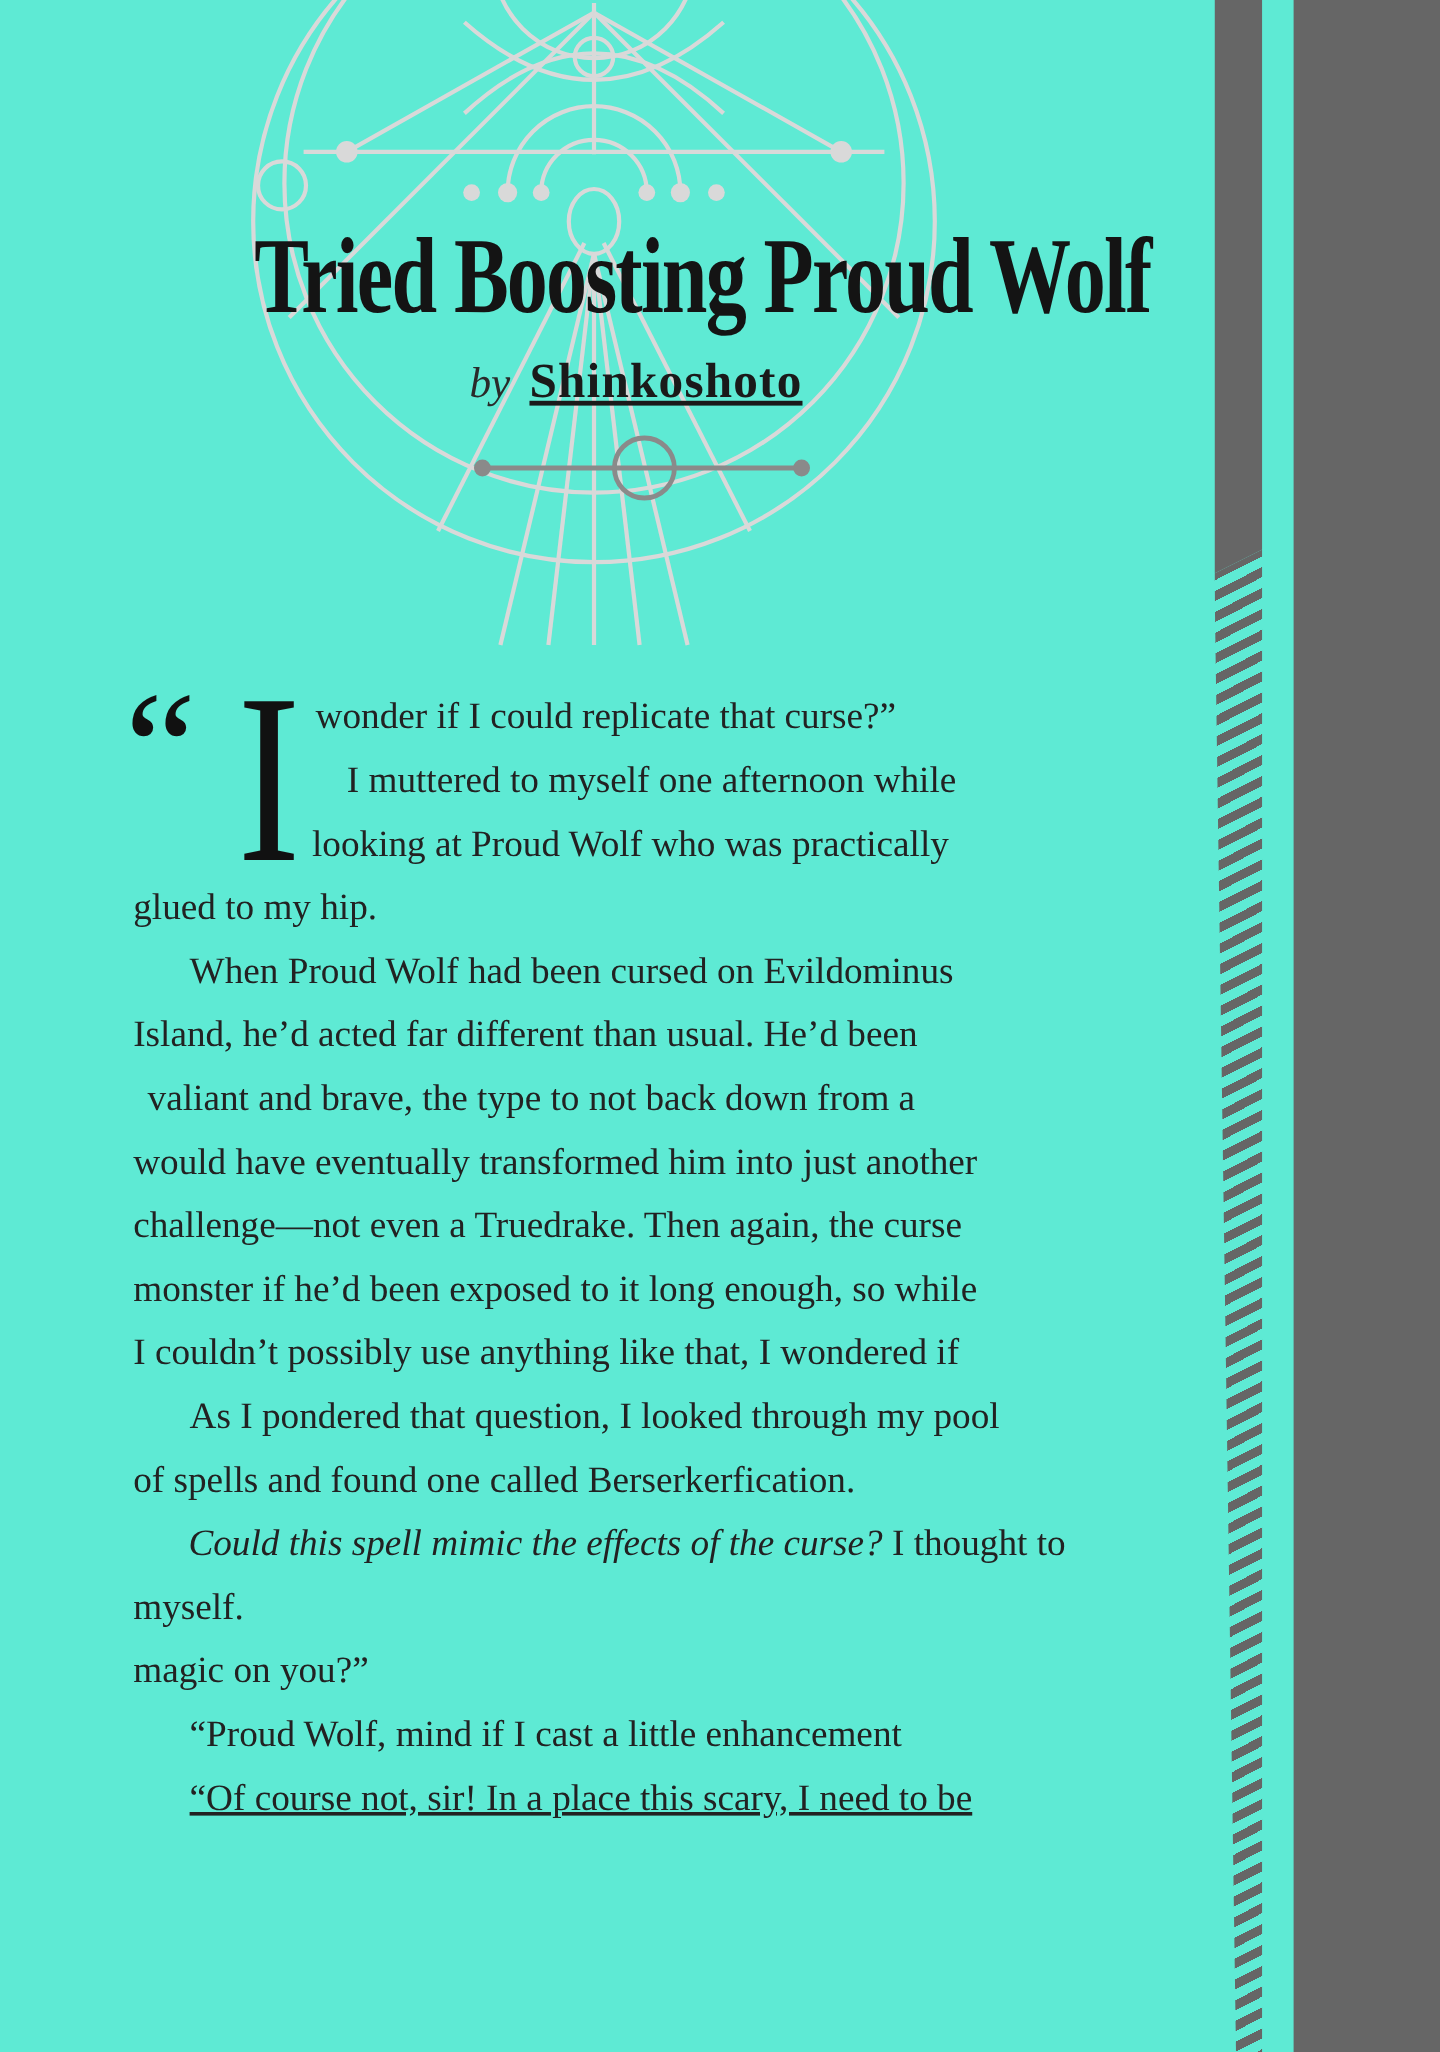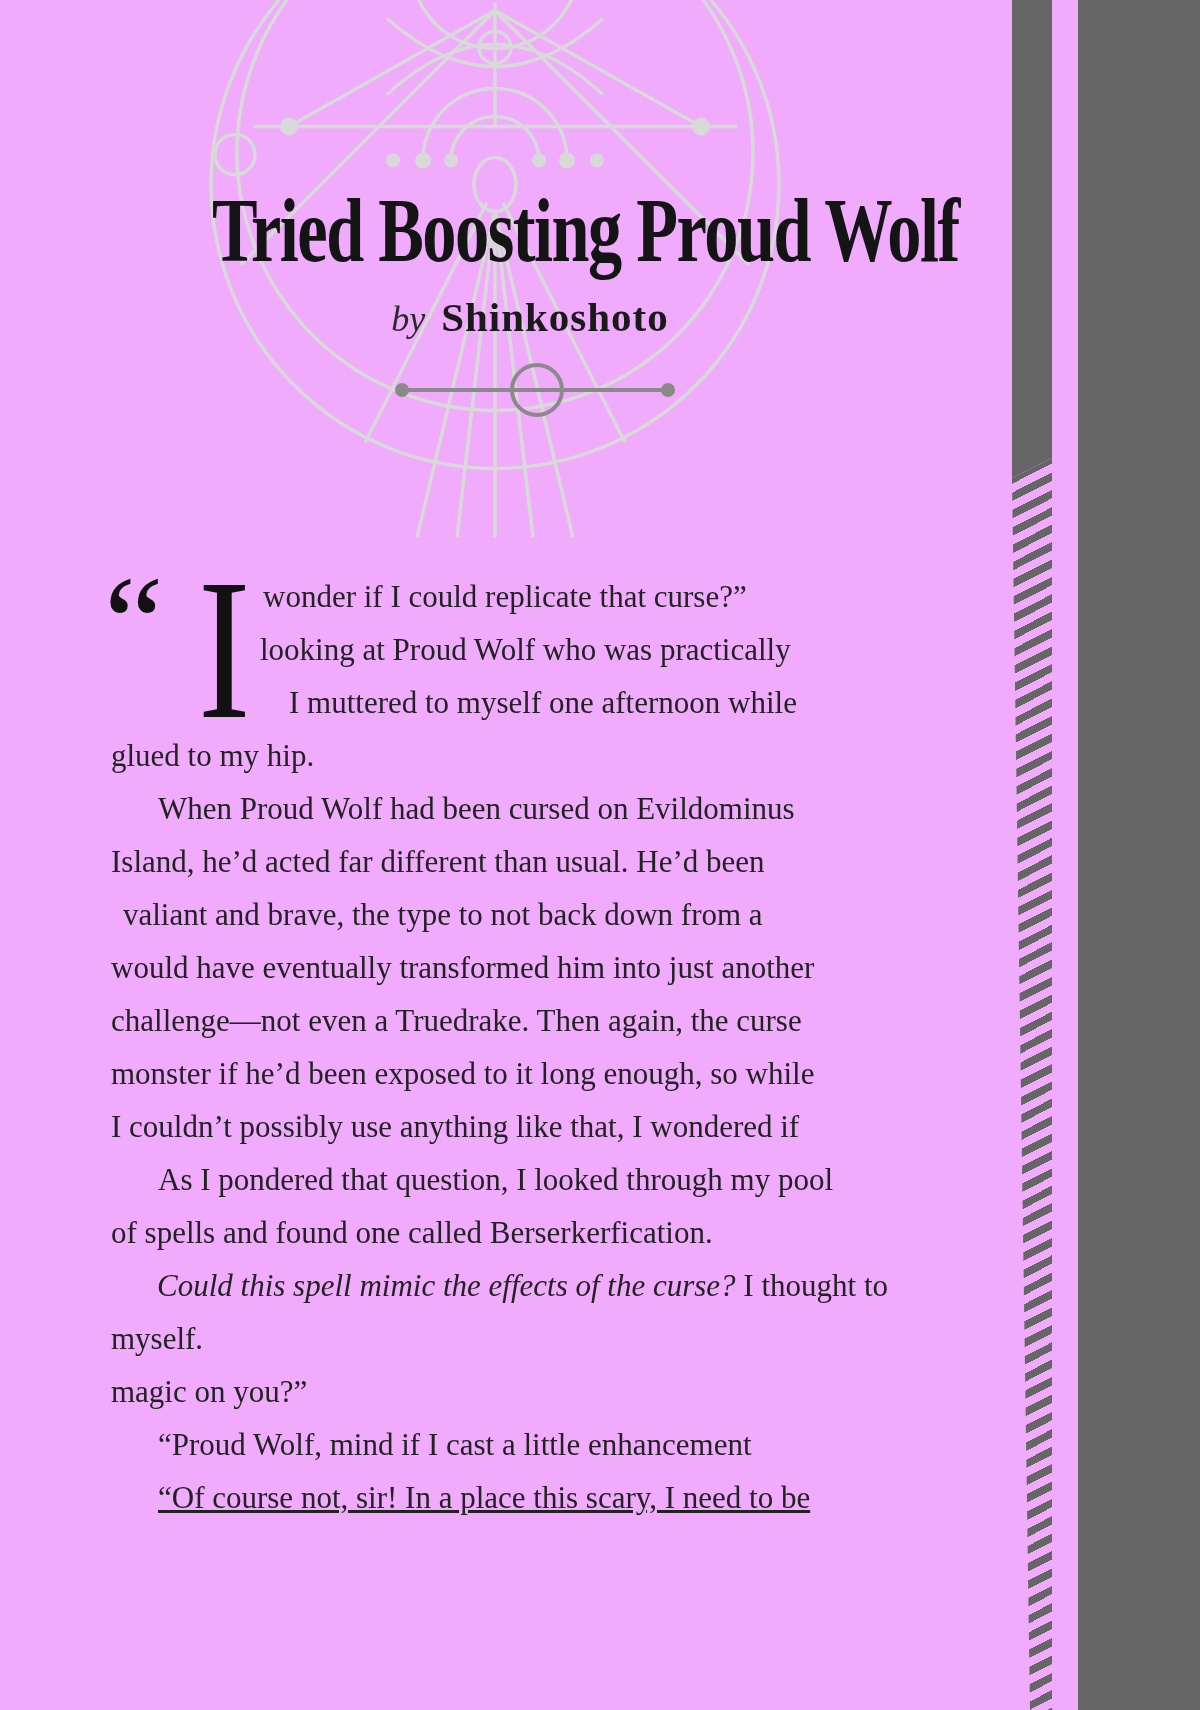--- a/index.html
+++ b/index.html
@@ -1,34 +1,34 @@
 <!DOCTYPE html>
 <html><head>
 <meta charset="utf-8">
 <style>
   html,body{margin:0;padding:0;background:#fff;}
   #page{
-    position:relative;width:1200px;height:1710px;background:#f0abfc;
+    position:relative;width:1200px;height:1710px;background:#5eead4;
     overflow:hidden;font-family:"Liberation Serif",serif;color:#1c1c1c;
   }
   
   #magic-circle{position:absolute;left:155px;top:0;width:680px;height:545px;z-index:0;}
   
   #title{
     position:absolute;left:112px;top:186px;width:833px;height:92px;z-index:2;
     font-family:"Liberation Serif",serif;font-weight:700;font-size:90px;line-height:90px;
     letter-spacing:-2px;white-space:nowrap;text-align:center;color:#141414;
     transform:scaleX(0.76);transform-origin:center top;
   }
   #byline{
     position:absolute;left:0;top:293px;width:1060px;text-align:center;z-index:2;
     white-space:nowrap;color:#1a1a1a;
   }
   #byline .by{font-style:italic;font-size:36px;font-weight:400;color:#2a2a2a;}
-  #byline .author{font-weight:700;font-size:41px;letter-spacing:1px;margin-left:12px;}
+  #byline .author{font-weight:700;font-size:41px;letter-spacing:1px;margin-left:12px;text-decoration:underline;}
   
   #divider{position:absolute;left:0;top:0;width:1200px;height:1710px;z-index:1;pointer-events:none;}
   .div-line{position:absolute;left:402px;top:388px;width:266px;height:4px;background:#8a8a8a;border-radius:2px;}
   .div-dot{position:absolute;width:14px;height:14px;border-radius:50%;background:#8a8a8a;top:383px;}
   .div-dot.left{left:395px;}
   .div-dot.right{left:661px;}
   .div-ring{position:absolute;left:510px;top:363px;width:54px;height:54px;border:4px solid #8a8a8a;
     border-radius:50%;box-sizing:border-box;background:transparent;}
   
   #pull-quote{
@@ -113,22 +113,22 @@
     <div class="div-dot left"></div>
     <div class="div-dot right"></div>
     <div class="div-ring"></div>
   </div>
 
   <div id="pull-quote">“</div>
   <div id="drop-cap">I</div>
 
   <div id="body-text">
       <div class="line" style="margin-left: 152px;"><span>wonder if I could replicate that curse?”</span></div>
+      <div class="line" style="margin-left: 178px;"><span>I muttered to myself one afternoon while</span></div>
       <div class="line" style="margin-left: 149px;"><span>looking at Proud Wolf who was practically</span></div>
-      <div class="line" style="margin-left: 178px;"><span>I muttered to myself one afternoon while</span></div>
       <div class="line" style="margin-left: 0px;"><span>glued to my hip.</span></div>
       <div class="line" style="margin-left: 47px;"><span>When Proud Wolf had been cursed on Evildominus</span></div>
       <div class="line" style="margin-left: 0px;"><span>Island, he’d acted far different than usual. He’d been</span></div>
       <div class="line" style="margin-left: 12px;"><span>valiant and brave, the type to not back down from a</span></div>
       <div class="line" style="margin-left: 0px;"><span>would have eventually transformed him into just another</span></div>
       <div class="line" style="margin-left: 0px;"><span>challenge—not even a Truedrake. Then again, the curse</span></div>
       <div class="line" style="margin-left: 0px;"><span>monster if he’d been exposed to it long enough, so while</span></div>
       <div class="line" style="margin-left: 0px;"><span>I couldn’t possibly use anything like that, I wondered if</span></div>
       <div class="line" style="margin-left: 47px;"><span>As I pondered that question, I looked through my pool</span></div>
       <div class="line" style="margin-left: 0px;"><span>of spells and found one called Berserkerfication.</span></div>

